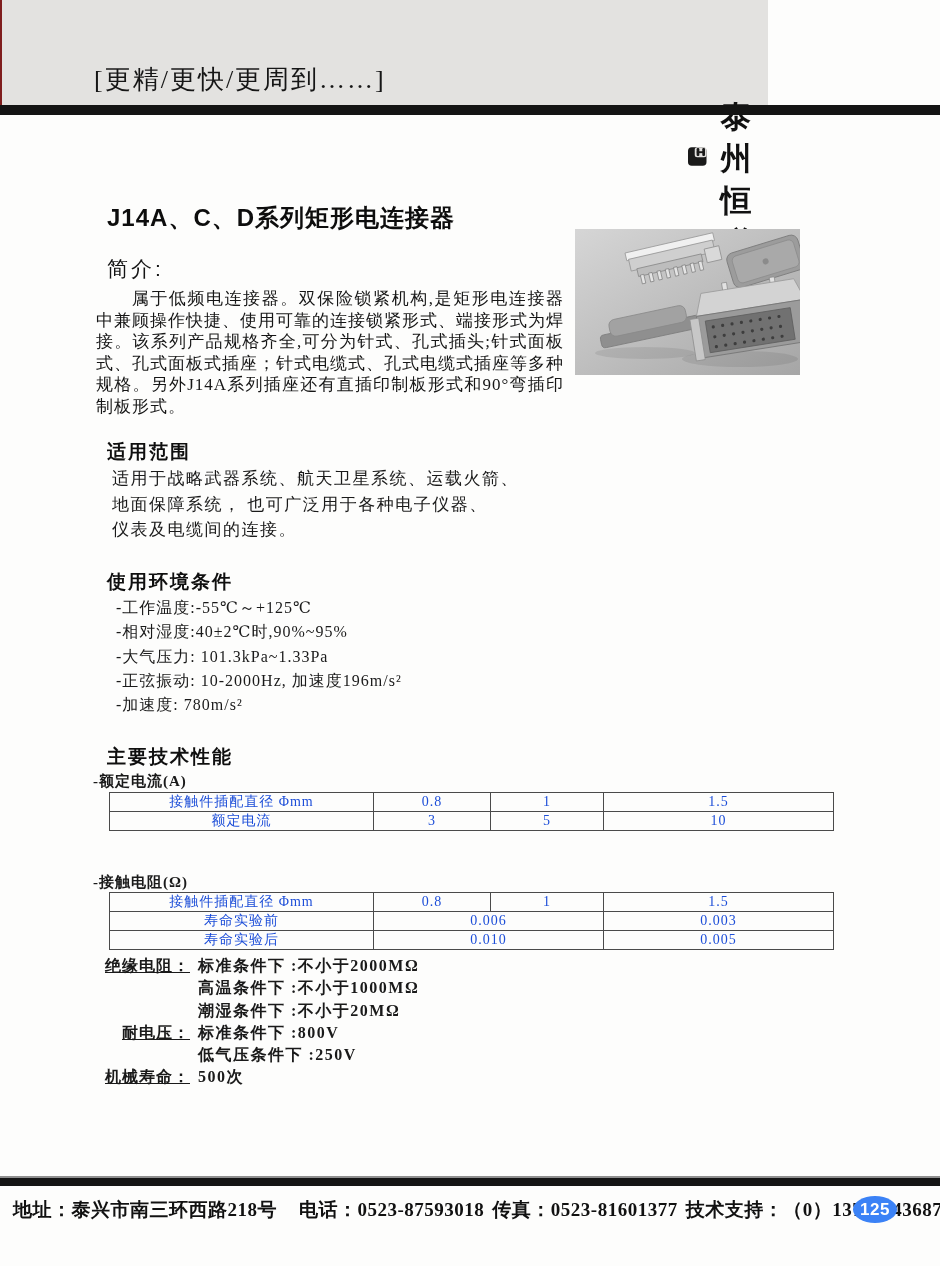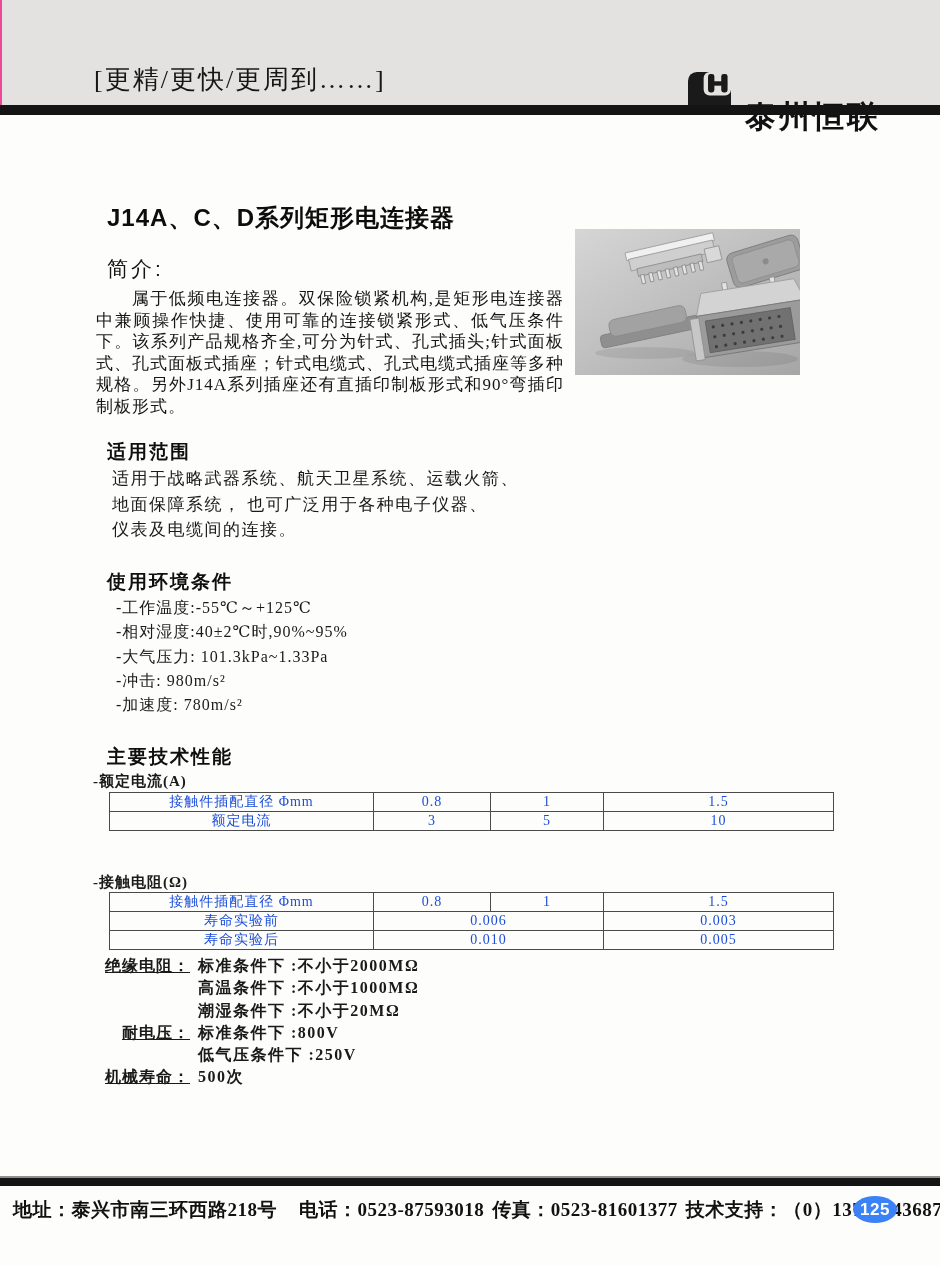--- a/index.html
+++ b/index.html
@@ -3,21 +3,21 @@
 <meta charset="utf-8">
 <style>
   * { margin:0; padding:0; box-sizing:border-box; }
   html,body { background:#ffffff; }
   .page {
     position:relative; width:940px; height:1266px; margin:0 auto;
     background:#fdfdfc; overflow:hidden;
     font-family:"Liberation Serif","DejaVu Serif",serif; color:#1a1a1a;
   }
   
-  .header-band { position:absolute; top:0; left:0; width:940px; height:105px; background:#e3e2e0; border-left:2px solid #ec4899; }
+  .header-band { position:absolute; top:0; left:0; width:768px; height:105px; background:#e3e2e0; border-left:2px solid #7f1d1d; }
   .slogan {
     position:absolute; left:92px; top:62px;
     font-family:"Liberation Serif","DejaVu Serif",serif;
     font-size:26px; letter-spacing:2px; color:#161616;
   }
   .brand { position:absolute; left:686px; top:48px; display:flex; align-items:center; }
   .logo-mark { width:43px; height:43px; display:block; }
   .brand-text {
     margin-left:14px; font-family:"Liberation Sans","DejaVu Sans",sans-serif;
     font-weight:bold; font-size:31px; letter-spacing:3px; color:#111;margin-top:48px;
@@ -100,21 +100,21 @@
         <rect x="34" y="2" width="6.5" height="19" rx="2.5" fill="#1a1a1a"></rect>
         <rect x="21" y="9.5" width="19" height="4.5" fill="#1a1a1a"></rect>
       </svg>
       <span class="brand-text">泰州恒联</span>
     </div>
   </div>
   <div class="top-rule"></div>
 
   <h1 class="page-title">J14A、C、D系列矩形电连接器</h1>
   <h2 class="intro-heading">简介:</h2>
-  <p class="intro-body">属于低频电连接器。双保险锁紧机构,是矩形电连接器中兼顾操作快捷、使用可靠的连接锁紧形式、低气压条件下。该系列产品规格齐全,可分为针式、孔式插头;针式面板式、孔式面板式插座；针式电缆式、孔式电缆式插座等多种规格。另外J14A系列插座还有直插印制板形式和90°弯插印制板形式。</p>
+  <p class="intro-body">属于低频电连接器。双保险锁紧机构,是矩形电连接器中兼顾操作快捷、使用可靠的连接锁紧形式、端接形式为焊接。该系列产品规格齐全,可分为针式、孔式插头;针式面板式、孔式面板式插座；针式电缆式、孔式电缆式插座等多种规格。另外J14A系列插座还有直插印制板形式和90°弯插印制板形式。</p>
 
   <div class="photo">
     <svg viewBox="0 0 225 146">
       <defs>
         <linearGradient id="pg" x1="0" y1="0" x2="1" y2="1">
           <stop offset="0" stop-color="#d6d6d6"></stop>
             <stop offset="1" stop-color="#a6a6a6"></stop>
         </linearGradient>
       </defs>
       <rect x="0" y="0" width="225" height="146" fill="url(#pg)"></rect>
@@ -192,21 +192,21 @@
     <div>适用于战略武器系统、航天卫星系统、运载火箭、</div>
     <div>地面保障系统， 也可广泛用于各种电子仪器、</div>
     <div>仪表及电缆间的连接。</div>
   </div>
 
   <h2 class="section-heading h-env">使用环境条件</h2>
   <div class="env-list">
     <div>-工作温度:-55℃～+125℃</div>
     <div>-相对湿度:40±2℃时,90%~95%</div>
     <div>-大气压力: 101.3kPa~1.33Pa</div>
-    <div>-冲击: 980m/s²</div>
+    <div>-正弦振动: 10-2000Hz, 加速度196m/s²</div>
     <div>-加速度: 780m/s²</div>
   </div>
 
   <h2 class="section-heading h-perf">主要技术性能</h2>
 
   <div class="sub-label l-current">-额定电流(A)</div>
   <table class="spec-table t-current">
     <tbody>
         <tr>
       <td class="c0">接触件插配直径 Φmm</td>

